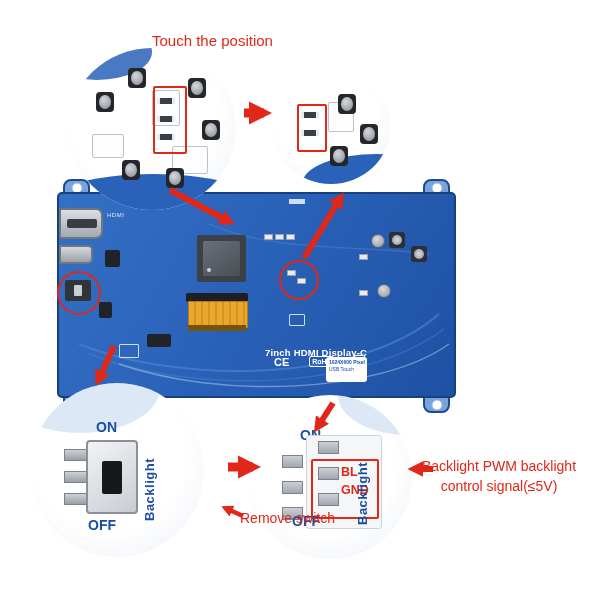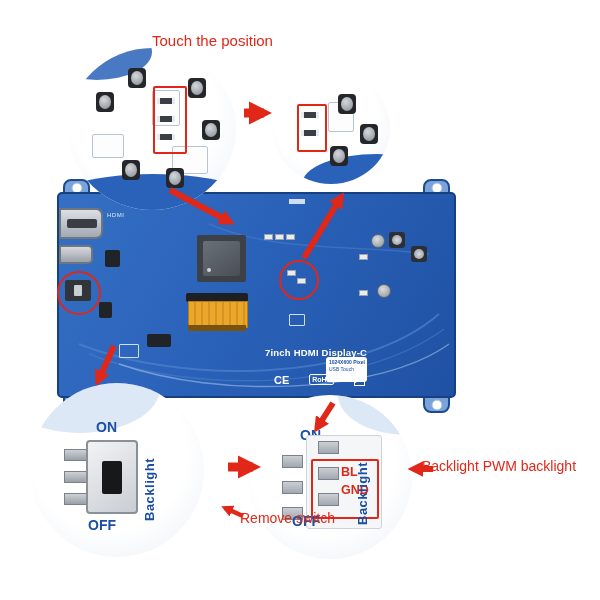--- a/index.html
+++ b/index.html
@@ -52,21 +52,21 @@
   .smd{position:absolute;width:7px;height:4px;background:#e8ecf0;border:1px solid #9aa4b0;}
   .ind{position:absolute;width:16px;height:16px;background:#2c3036;border-radius:3px;}
   .ind::after{content:"";position:absolute;inset:3px;border-radius:50%;
               background:radial-gradient(#d9dde2,#8b9199);}
   .bcap{position:absolute;width:12px;height:12px;border-radius:50%;border:1px solid #5f666e;
         background:radial-gradient(circle at 40% 35%,#d9dde2,#8b9199);}
   .silk{position:absolute;background:#eef3fa;opacity:.85;}
   .silko{position:absolute;border:1px solid #cfe0f5;border-radius:1px;}
   .board-title{position:absolute;left:206px;top:153px;color:#ffffff;font-weight:bold;font-size:9.5px;
                white-space:nowrap;letter-spacing:.2px;}
-  .certs{position:absolute;left:215px;top:179px;display:flex;gap:20px;align-items:center;color:#fff;}
+  .certs{position:absolute;left:215px;top:161px;display:flex;gap:20px;align-items:center;color:#fff;}
   .ce{font-size:11px;font-weight:bold;}
   .rohs{font-size:7px;font-weight:bold;border:1px solid #fff;border-radius:2px;padding:1px 2px;}
   .weee{width:9px;height:11px;border:1px solid #fff;position:relative;}
   .weee::after{content:"";position:absolute;left:-1px;top:5px;width:11px;height:1px;background:#fff;
                transform:rotate(-35deg);}
   .specbox{position:absolute;left:267px;top:163px;width:41px;height:25px;background:#fff;border-radius:3px;
            padding:2px 3px;box-sizing:border-box;color:#1b4fa5;}
   .specbox .l1{font-size:5px;font-weight:bold;line-height:7px;white-space:nowrap;}
   .specbox .l2{font-size:5px;line-height:7px;white-space:nowrap;}
   
@@ -211,20 +211,21 @@
     <div class="padlbl" style="left:93px;top:70px;">BL</div>
     <div class="padlbl" style="left:93px;top:88px;">GND</div>
     <div class="redbox" style="left:63px;top:64px;width:64px;height:56px;"></div>
     <div class="onoff" style="left:44px;top:118px;">OFF</div>
     <div class="vtext" style="left:107px;top:48px;height:82px;">Backlight</div>
   </div>
 
   <div class="note small" style="left:240px;top:508px;">Remove switch</div>
   <div class="note small pwm" style="left:414px;top:456px;">
     <div>Backlight PWM backlight</div>
+    <div>control signal(≤5V)</div>
   </div>
 
   <svg class="arrows" width="600" height="600" viewBox="0 0 600 600">
     <defs>
       <marker id="ah" viewBox="0 0 10 10" refX="6.5" refY="5" markerWidth="2.6" markerHeight="2.6" orient="auto">
         <path d="M0,0 L10,5 L0,10 z" fill="#e02718"></path>
       </marker>
     </defs>
     <path class="a thick" d="M244,113 L264,113"></path>
     <path class="a" d="M170,190 L230,222"></path>

